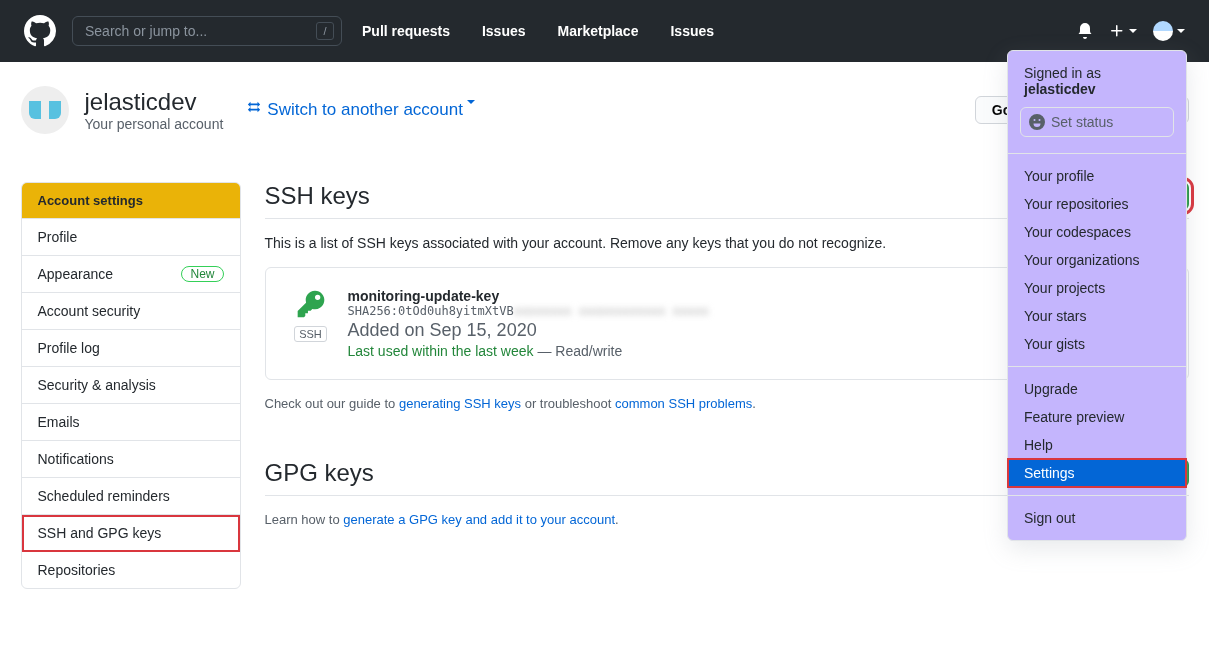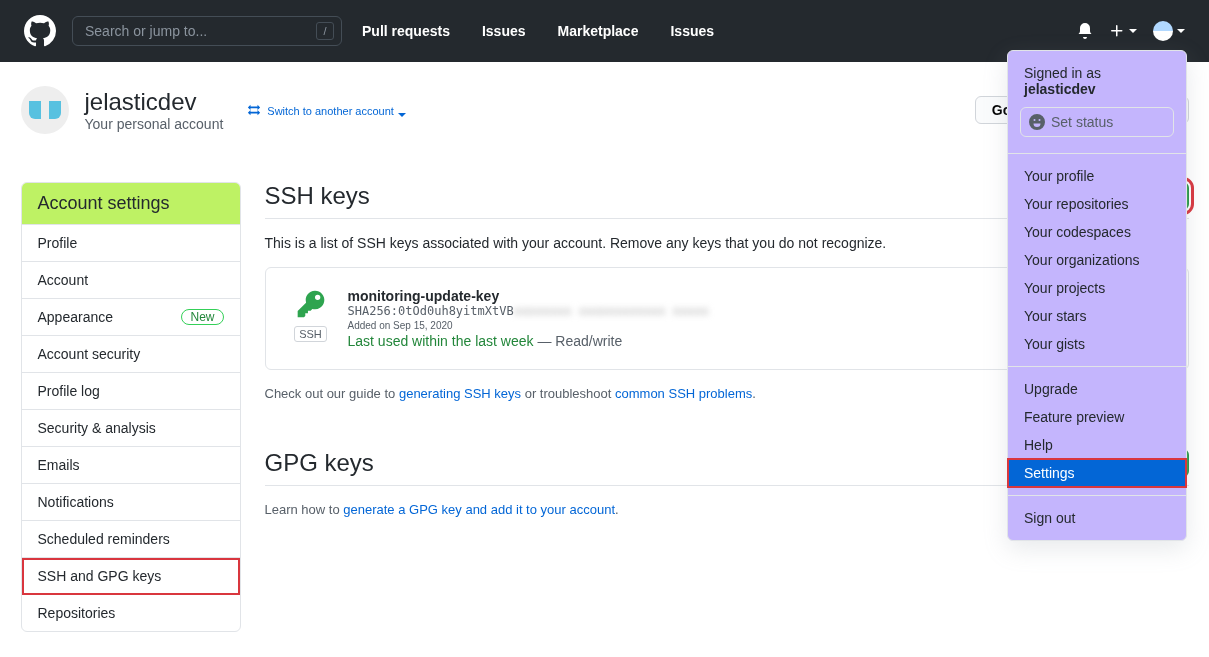--- a/index.html
+++ b/index.html
@@ -23,29 +23,29 @@
 .container { max-width: 1200px; margin: 0 auto; padding: 24px 16px; display: flex; gap: 24px; }
 
 
 .profile-header { display: flex; align-items: center; margin-bottom: 24px; max-width: 1200px; margin-left:auto; margin-right:auto; padding: 24px 16px 0 16px;}
 .avatar-lg { width: 48px; height: 48px; border-radius: 50%; background: #eee; margin-right: 16px; position:relative; overflow:hidden;}
 .avatar-lg::before, .avatar-lg::after { content:''; position:absolute; background:#58c1e0;}
 .avatar-lg::before{ width:12px; height:18px; left:8px; top:15px; border-radius:0 0 0 6px;}
 .avatar-lg::after{ width:12px; height:18px; right:8px; top:15px; border-radius:0 0 6px 0;}
 .profile-name { font-size: 24px; font-weight: 400; }
 .profile-sub { color: #586069; font-size: 14px; }
-.switch-link { margin-left: 24px; color: #0366d6; font-size: 11px; display: flex; align-items: flex-end; text-decoration: none;}
+.switch-link { margin-left: 24px; color: #0366d6; font-size: 17px; display: flex; align-items: flex-start; text-decoration: none;}
 .switch-icon { width:14px; height:14px; margin-right:6px; fill:#0366d6;}
 .switch-link .caret-blue { width: 0; height: 0; border-left: 4px solid transparent; border-right: 4px solid transparent; border-top: 4px solid #0366d6; margin-left: 4px; }
 .profile-btn { margin-left: auto; padding: 5px 16px; border: 1px solid #d1d5da; border-radius: 6px; background: #fafbfc; font-weight: 600; cursor: pointer; font-size:14px;}
 
 
 .sidebar { width: 220px; flex-shrink: 0; }
 .sidebar-group { border: 1px solid #e1e4e8; border-radius: 6px; overflow: hidden; }
-.sidebar-header { padding: 10px 16px; font-weight: 400; background: #bef264; border-bottom: 1px solid #e1e4e8; font-size:18px;}
+.sidebar-header { padding: 10px 16px; font-weight: 700; background: #eab308; border-bottom: 1px solid #e1e4e8; font-size:13px;}
 .sidebar-item { display: flex; align-items:center; padding: 10px 16px; border-bottom: 1px solid #e1e4e8; cursor: pointer; font-size:14px; color:#24292e;}
 .sidebar-item:last-child { border-bottom: none; }
 .sidebar-item.highlighted { outline: 2px solid #d9363e; outline-offset: -2px; }
 .badge-new { margin-left:auto; border:1px solid #34d058; color:#22863a; border-radius:10px; padding:0 8px; font-size:12px; font-weight:500;}
 
 
 .main { flex: 1; min-width:0;}
 .section-head { display: flex; align-items: center; border-bottom: 1px solid #e1e4e8; padding-bottom: 8px; margin-bottom: 16px; }
 .section-title { font-size: 24px; font-weight: 400; }
 .btn-green { margin-left: auto; background: #2ea44f; color: #fff; border: 1px solid rgba(27,31,35,.15); border-radius: 6px; padding: 5px 14px; font-weight: 600; cursor: pointer; font-size:14px;}
@@ -53,21 +53,21 @@
 .section-desc { margin-bottom: 16px; color:#24292e;}
 
 .key-box { border: 1px solid #e1e4e8; border-radius: 6px; padding: 20px; display: flex; margin-bottom: 16px; }
 .key-icon-wrap { width: 50px; display:flex; flex-direction:column; align-items:center;}
 .key-icon { width: 32px; height: 32px; fill: #2ea44f; }
 .key-tag { font-size: 11px; border: 1px solid #d1d5da; border-radius: 3px; padding: 1px 4px; margin-top: 6px; color:#586069;}
 .key-info { margin-left: 12px; flex:1;}
 .key-name { font-weight: 600; }
 .key-fp { font-family: SFMono-Regular,Consolas,monospace; font-size: 12px; color: #586069; }
 .key-fp .blur { filter: blur(3px); color:#aaa;}
-.key-date { color: #586069; font-size: 10px; margin-top:2px;}
+.key-date { color: #586069; font-size: 18px; margin-top:2px;}
 .key-used { font-size: 14px; margin-top:2px;}
 .key-used .green { color: #22863a; }
 .key-used .gray { color: #586069; }
 .btn-delete { border: 1px solid #d1d5da; border-radius: 6px; padding: 4px 12px; color: #cb2431; background: #fafbfc; font-weight: 500; cursor: pointer; align-self:flex-start; font-size:14px;}
 
 .guide { font-size: 13px; color: #586069; margin-bottom: 48px; }
 .guide a { color: #0366d6; text-decoration: none; }
 .section2 { margin-top: 20px; }
 
 
@@ -133,23 +133,20 @@
 </div>
 
 <div class="container">
   <aside class="sidebar">
     <div class="sidebar-group">
       <div class="sidebar-header">Account settings</div>
       <div class="sidebar-item">
           <span>Profile</span>
         </div>
       <div class="sidebar-item">
-          <span>Account</span>
-        </div>
-      <div class="sidebar-item">
           <span>Appearance</span>
           <span class="badge-new">New</span>
         </div>
       <div class="sidebar-item">
           <span>Account security</span>
         </div>
       <div class="sidebar-item">
           <span>Profile log</span>
         </div>
       <div class="sidebar-item">

